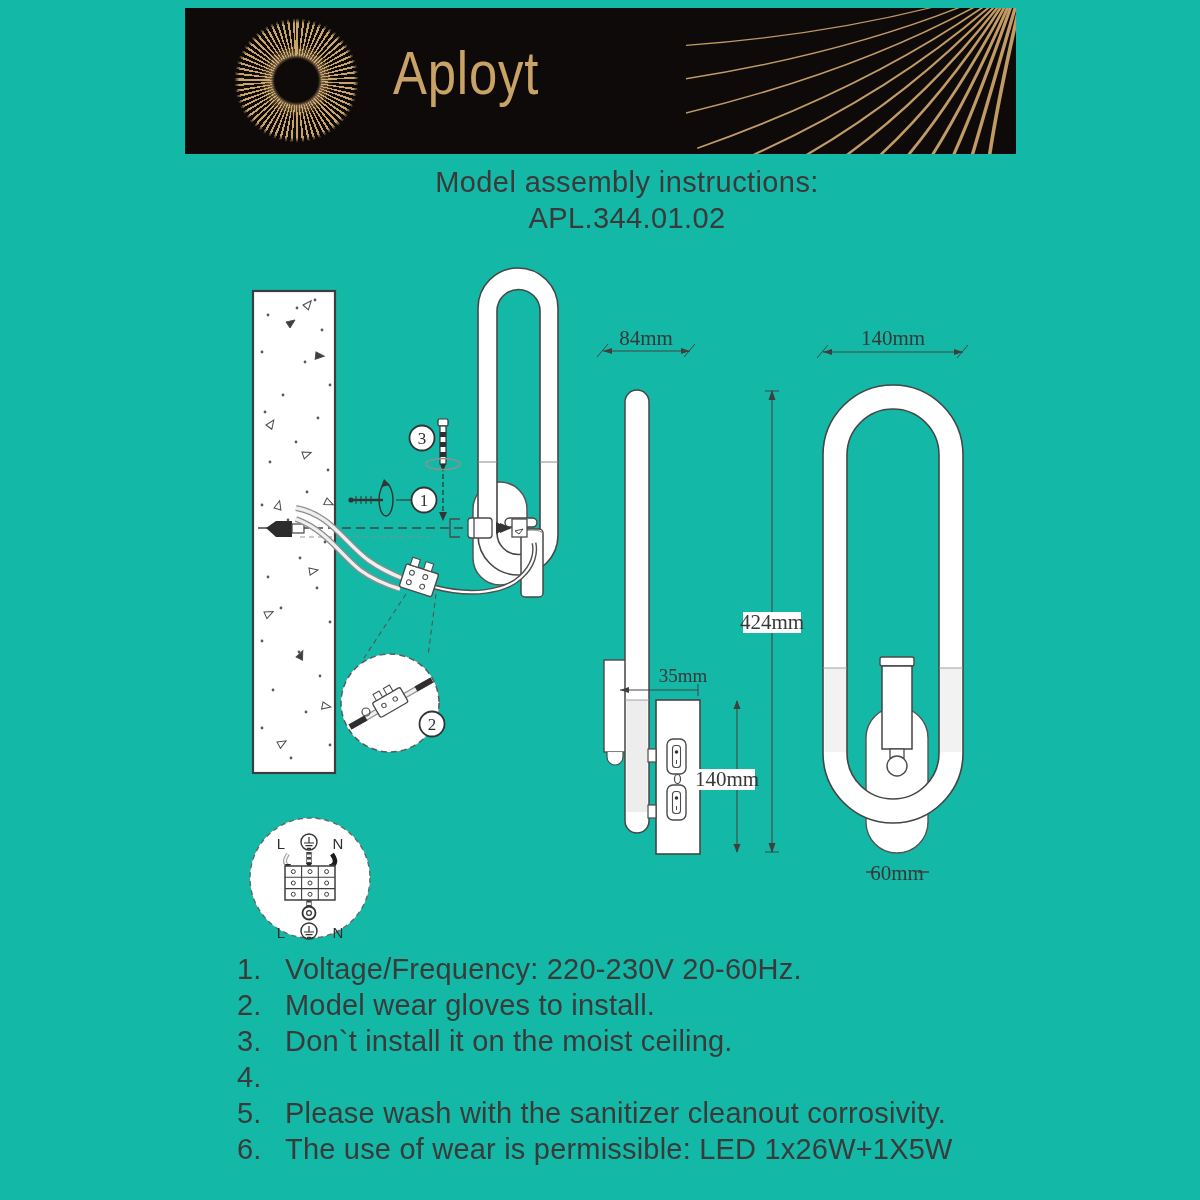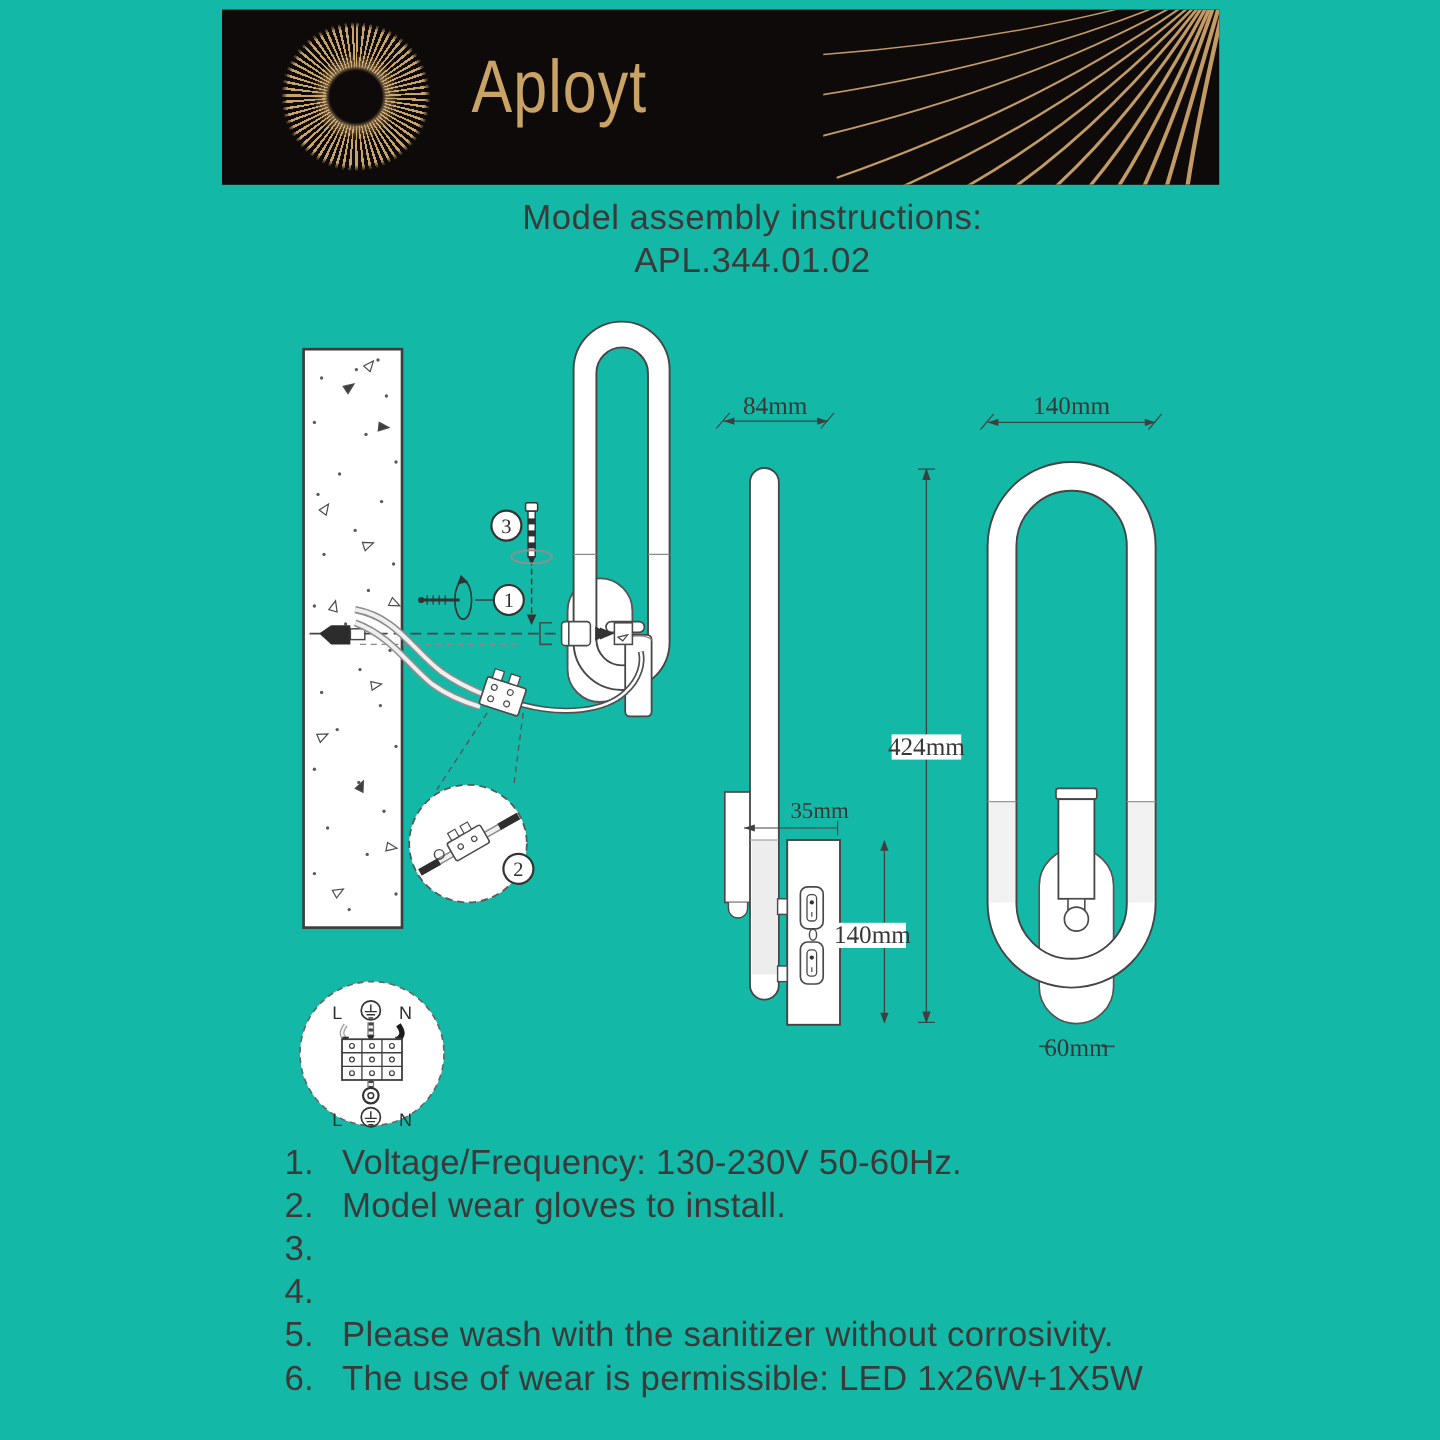--- a/index.html
+++ b/index.html
@@ -351,35 +351,36 @@
       <g>
         <path d="M866,872 h11 M918,872 h11" stroke="#444" stroke-width="1.3" fill="none"></path>
         <text class="dim" x="897" y="880" text-anchor="middle">60mm</text>
       </g>
     </g>
   </svg>
 
   <div class="instructions">
     <div class="inst-row">
       <span class="inst-num">1.</span>
-      <span>Voltage/Frequency: 130-230V 50-60Hz.</span>
+      <span>Voltage/Frequency: 220-230V 20-60Hz.</span>
     </div>
     <div class="inst-row">
       <span class="inst-num">2.</span>
       <span>Model wear gloves to install.</span>
     </div>
     <div class="inst-row">
       <span class="inst-num">3.</span>
+      <span>Don`t install it on the moist ceiling.</span>
     </div>
     <div class="inst-row">
       <span class="inst-num">4.</span>
     </div>
     <div class="inst-row">
       <span class="inst-num">5.</span>
-      <span>Please wash with the sanitizer without corrosivity.</span>
+      <span>Please wash with the sanitizer cleanout corrosivity.</span>
     </div>
     <div class="inst-row">
       <span class="inst-num">6.</span>
       <span>The use of wear is permissible: LED 1x26W+1X5W</span>
     </div>
   </div>
 
 </div>
 
 </body></html>

